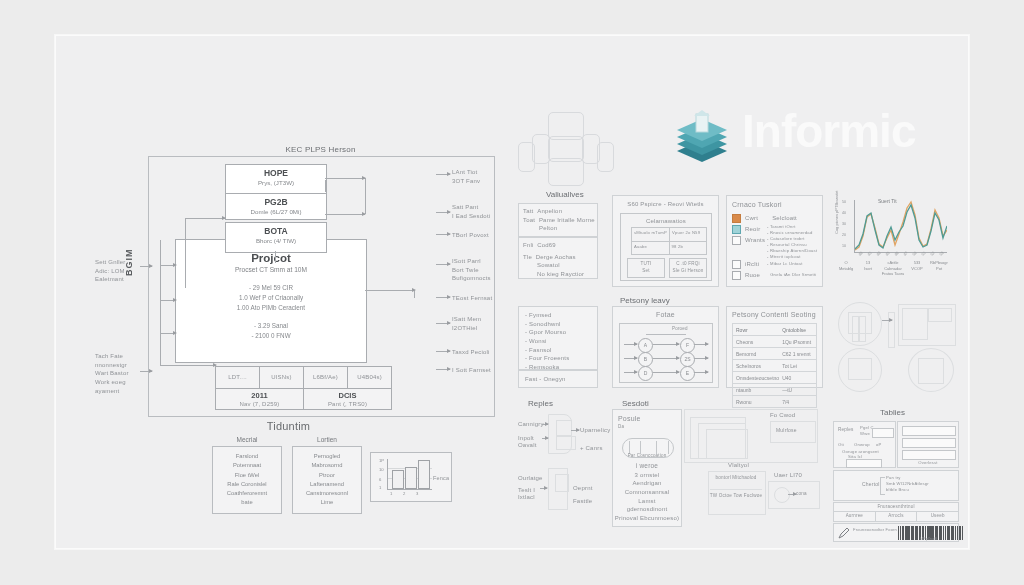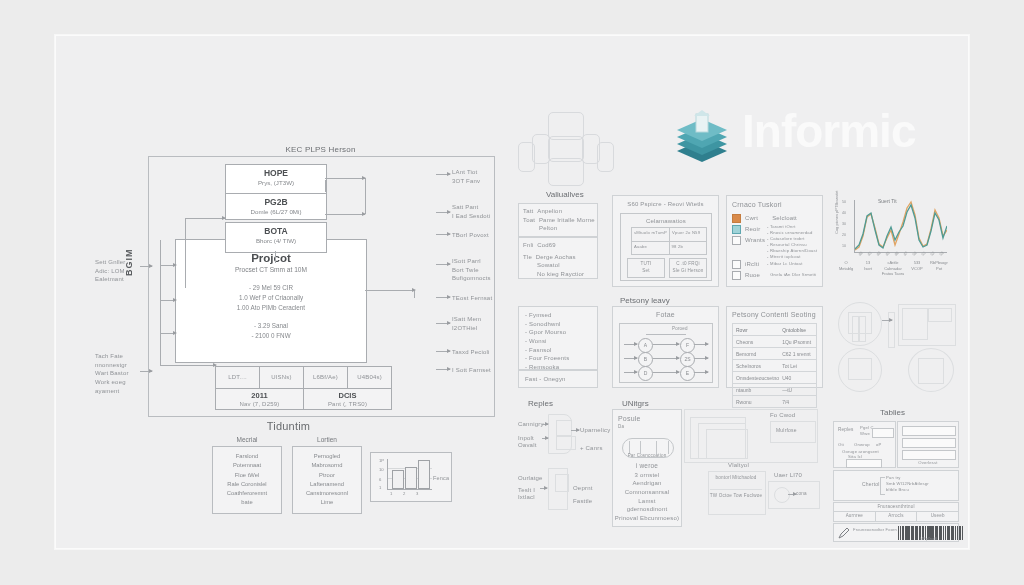--- a/index.html
+++ b/index.html
@@ -608,21 +608,21 @@
     <div class="sh" style="left:30px;top:56px;width:18px;height:40px;"></div>
     <div class="sh" style="left:37px;top:62px;width:12px;height:16px;"></div>
     <div class="t" style="position:absolute;left:0px;top:62px;">Ourlatge</div>
     <div class="t" style="position:absolute;left:0px;top:74px;">Teslt I</div>
     <div class="t" style="position:absolute;left:0px;top:81px;">Ixtlacl</div>
     <div class="t" style="position:absolute;left:55px;top:72px;">Oeprnt</div>
     <div class="t" style="position:absolute;left:55px;top:85px;">Fasttle</div>
     <div class="arrow" style="left:22px;top:76px;width:7px;"></div>
   </div>
 
-  <div class="panel-ttl" style="left:622px;top:399px;">UNitgrs</div>
+  <div class="panel-ttl" style="left:622px;top:399px;">Sesdoti</div>
   <div class="panel" style="left:612px;top:409px;width:68px;height:116px;">
     <div class="t" style="margin:4px 0 0 5px;font-size:7px;">Posule</div>
     <div class="t" style="margin-left:5px;font-size:4.5px;">Da</div>
     <div class="capsule" style="left:9px;top:28px;width:50px;height:18px;">
       <div style="position:absolute;left:6px;top:2px;width:38px;height:13px;
                   border-left:1px solid #c4c7ca;border-right:1px solid #c4c7ca;"></div>
       <div style="position:absolute;left:17px;top:2px;width:1px;height:13px;background:#c4c7ca;"></div>
       <div style="position:absolute;left:33px;top:2px;width:1px;height:13px;background:#c4c7ca;"></div>
     </div>
     <div style="margin-top:22px;text-align:center;">

